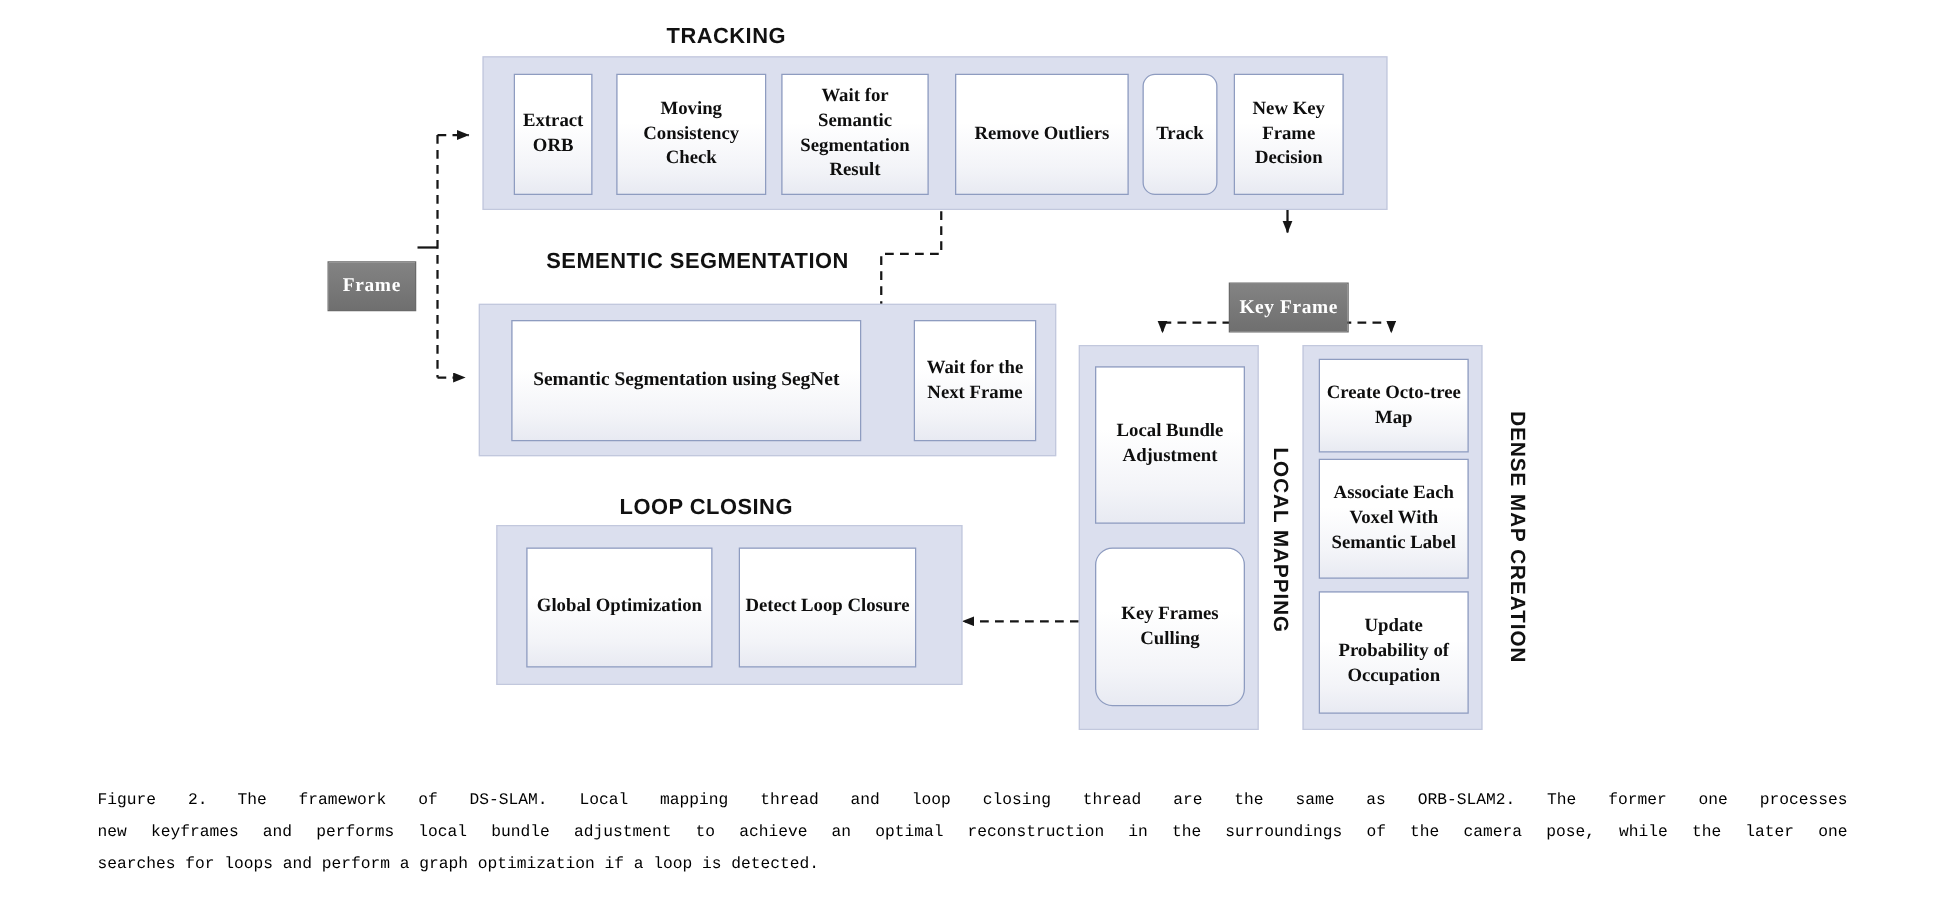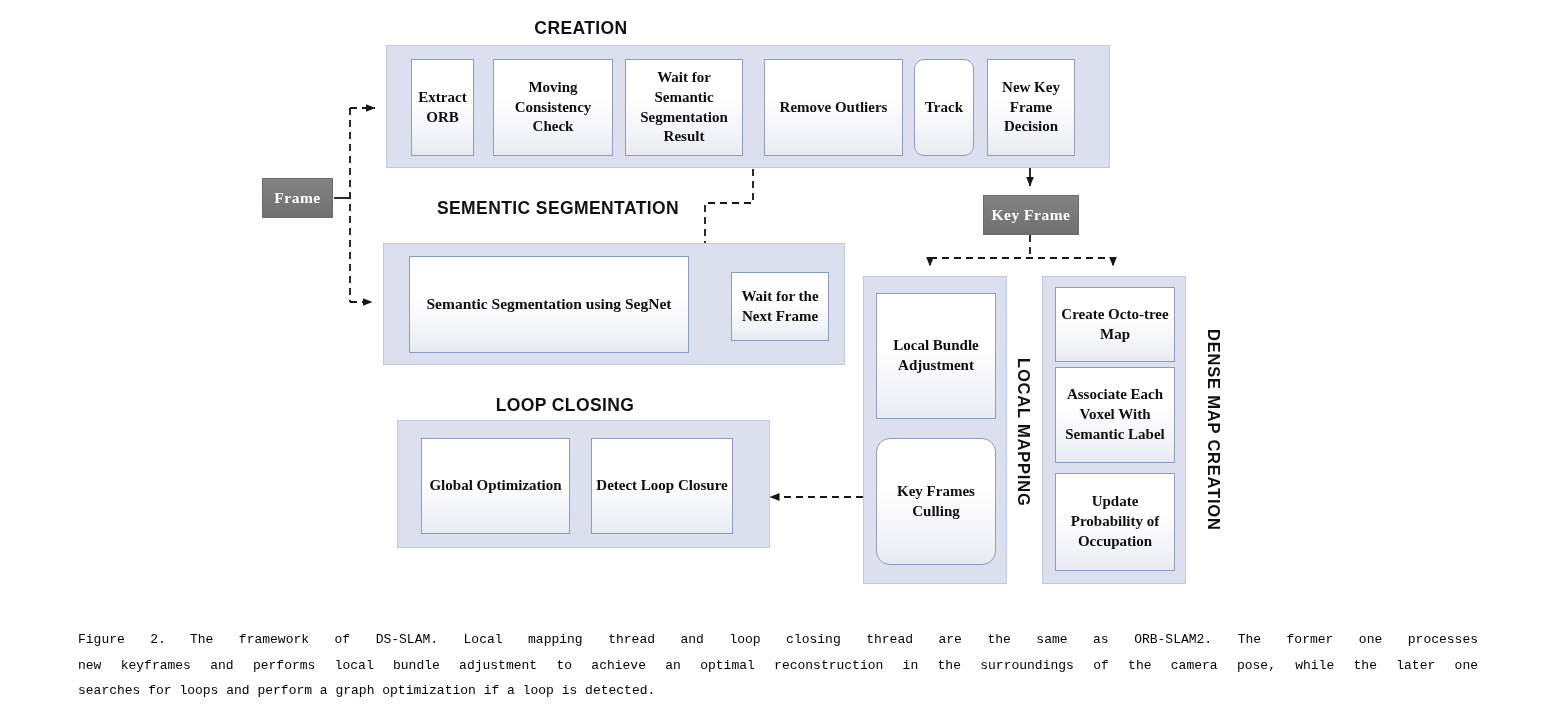--- a/index.html
+++ b/index.html
@@ -20,20 +20,21 @@
     display:flex;align-items:center;justify-content:center;text-align:center;
     font-family:"Liberation Serif", serif;font-weight:bold;font-size:15px;line-height:1.32;
     color:#0e0e0e;padding:3px;
   }
   .dark-node{
     position:absolute;background:linear-gradient(to bottom,#838383,#6f6f6f);
     border:1px solid #6a6a6a;box-sizing:border-box;
     display:flex;align-items:center;justify-content:center;
     font-family:"Liberation Serif", serif;font-weight:bold;font-size:15.5px;color:#ffffff;
     letter-spacing:.5px;
+    margin-top:31px;
   }
   .v-label{
     position:absolute;writing-mode:vertical-rl;
     font-family:"Liberation Sans", sans-serif;font-weight:bold;font-size:16.5px;
     letter-spacing:.8px;color:#111;white-space:nowrap;text-align:center;
   }
   .connectors{position:absolute;left:0;top:0;pointer-events:none;}
   .caption{
     position:absolute;left:78px;top:627px;width:1400px;
     font-family:Liberation Mono, monospace;font-size:13px;line-height:25.5px;color:#000;
@@ -65,36 +66,36 @@
 
     <path d="M1030,155 V186" stroke="#161616" stroke-width="1.8" fill="none" marker-end="url(#arrow)"></path>
 
     <path d="M1030,235 V258 M930,258 H1113" stroke="#161616" stroke-width="1.8" fill="none" stroke-dasharray="7 5"></path>
     <path d="M930,258 V266" stroke="#161616" stroke-width="1.8" fill="none" stroke-dasharray="7 5" marker-end="url(#arrow)"></path>
     <path d="M1113,258 V266" stroke="#161616" stroke-width="1.8" fill="none" stroke-dasharray="7 5" marker-end="url(#arrow)"></path>
 
     <path d="M863,497 H770" stroke="#161616" stroke-width="1.8" fill="none" stroke-dasharray="7 5" marker-end="url(#arrow)"></path>
   </svg>
 
-  <div class="section-title" style="left:481px;top:18px;width:200px;">CREATION</div>
+  <div class="section-title" style="left:481px;top:18px;width:200px;">TRACKING</div>
   <div class="panel" style="left:386px;top:45px;width:724px;height:123px;">
     <div class="node" style="left:24px;top:13px;width:63px;height:97px;">Extract ORB</div>
     <div class="node" style="left:106px;top:13px;width:120px;height:97px;">Moving Consistency Check</div>
     <div class="node" style="left:238px;top:13px;width:118px;height:97px;">Wait for Semantic Segmentation Result</div>
     <div class="node" style="left:377px;top:13px;width:139px;height:97px;">Remove Outliers</div>
     <div class="node" style="left:527px;top:13px;width:60px;height:97px;border-radius:10px;">Track</div>
     <div class="node" style="left:600px;top:13px;width:88px;height:97px;">New Key Frame Decision</div>
   </div>
 
   <div class="dark-node" style="left:262px;top:178px;width:71px;height:40px;">Frame</div>
 
   <div class="section-title" style="left:408px;top:198px;width:300px;">SEMENTIC SEGMENTATION</div>
   <div class="panel" style="left:383px;top:243px;width:462px;height:122px;padding-left:20px;">
     <div class="node" style="left:25px;top:12px;width:280px;height:97px;font-size:15.5px;">Semantic Segmentation using SegNet</div>
-    <div class="node" style="left:347px;top:12px;width:98px;height:69px;margin-top:16px;">Wait for the Next Frame</div>
+    <div class="node" style="left:347px;top:12px;width:98px;height:97px;">Wait for the Next Frame</div>
   </div>
 
   <div class="dark-node" style="left:983px;top:195px;width:96px;height:40px;">Key Frame</div>
 
   <div class="section-title" style="left:465px;top:395px;width:200px;">LOOP CLOSING</div>
   <div class="panel" style="left:385px;top:420px;width:373px;height:128px;margin-left:12px;">
     <div class="node" style="left:23px;top:17px;width:149px;height:96px;">Global Optimization</div>
     <div class="node" style="left:193px;top:17px;width:142px;height:96px;">Detect Loop Closure</div>
   </div>
 

